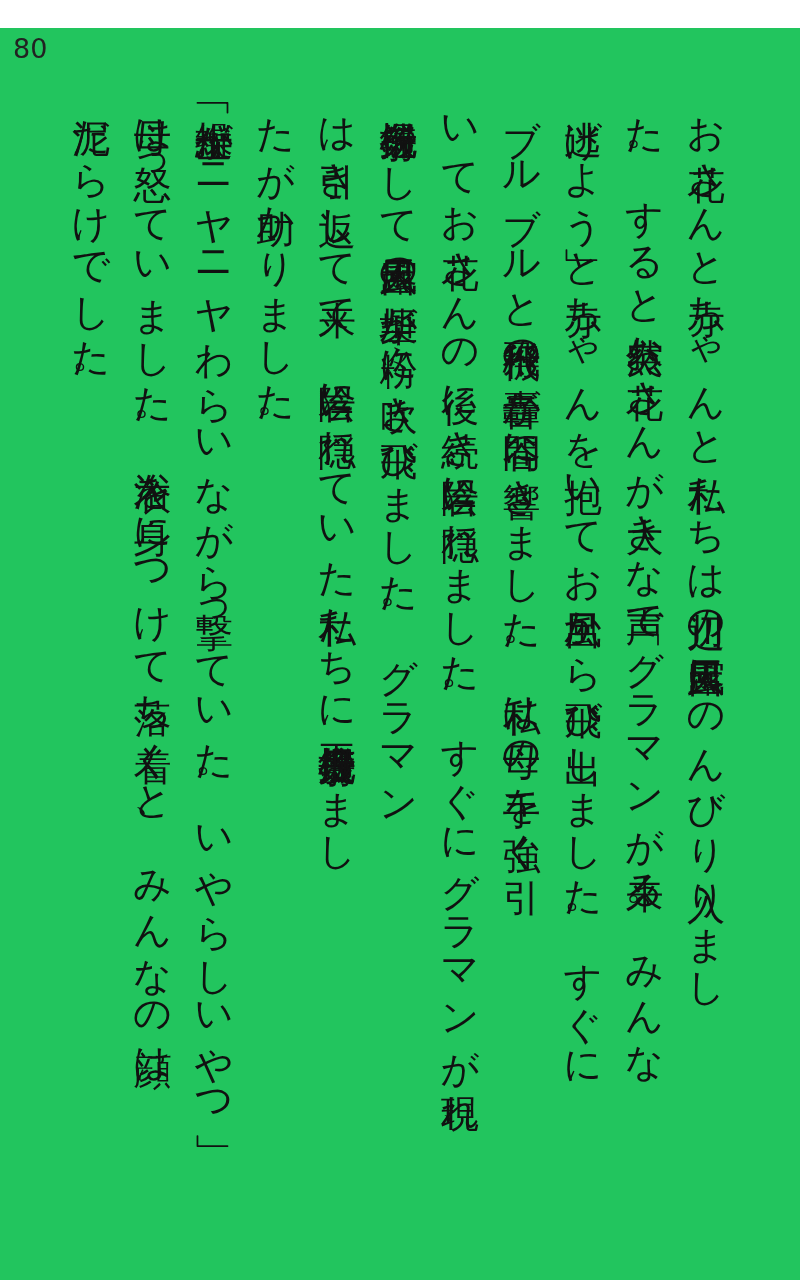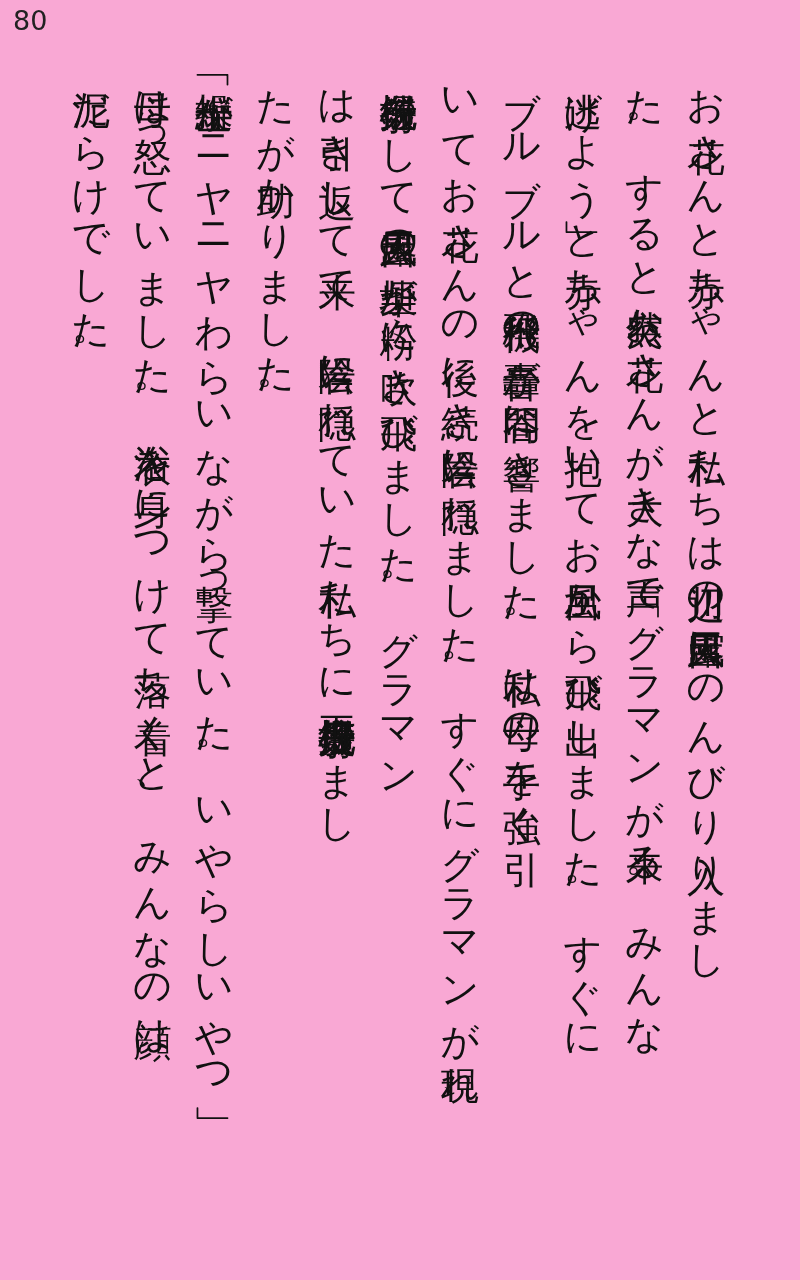--- a/index.html
+++ b/index.html
@@ -10,21 +10,22 @@
     width: 800px;
     height: 1280px;
     background: #ffffff;
     position: relative;
     overflow: hidden;
     font-family: "DejaVu Sans", "Liberation Sans", sans-serif;
   }
   .page {
     position: absolute;
     inset: 0;
-    background: #f9a8d4;
+    background: #22c55e;
+    margin-top: 28px;
   }
   .page-number {
     position: absolute;
     left: 13px;
     top: 6px;
     font-size: 27px;
     line-height: 1.1;
     color: #222222;
     font-family: "DejaVu Sans", "Liberation Sans", sans-serif;
   }

